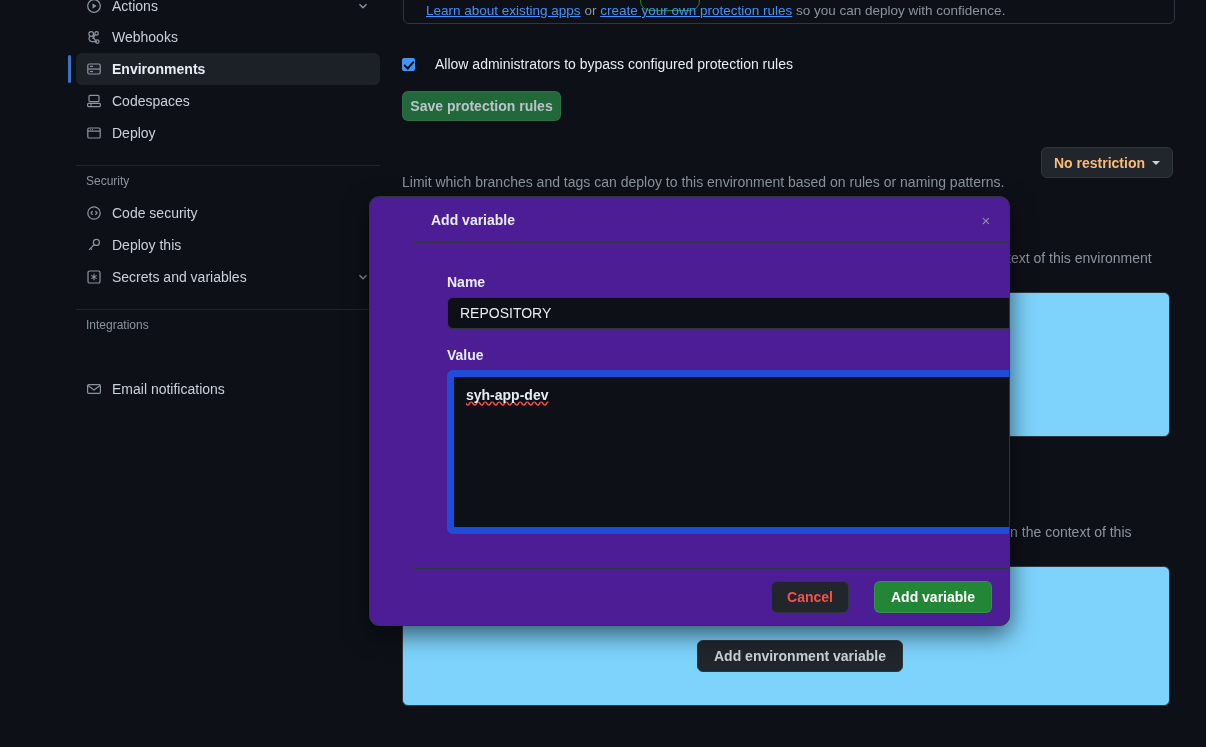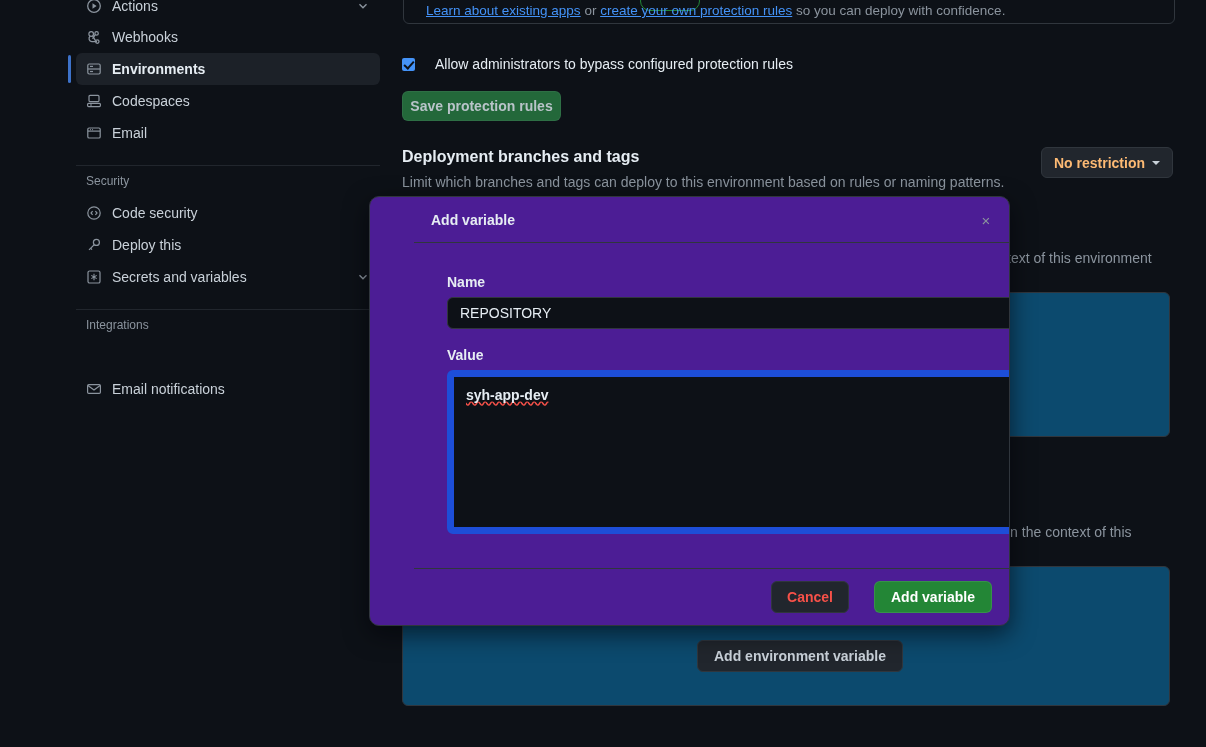--- a/index.html
+++ b/index.html
@@ -195,21 +195,21 @@
     color: #8b949e;
     white-space: nowrap;
   }
   .frag-env { left: 609px; top: 250px; }
   .frag-ctx { left: 609px; top: 524px; }
 
   .bg-card {
     position: absolute;
     border: 1px solid #30363d;
     border-radius: 6px;
-    background: #0c4a6e;
+    background: #7dd3fc;
   }
   .bg-card-1 { left: 4px; top: 292px; width: 768px; height: 145px; }
   .bg-card-2 { left: 4px; top: 566px; width: 768px; height: 140px; }
 
   .btn-add-env {
     position: absolute;
     left: 294px; top: 73px;
     height: 32px;
     padding: 0 16px;
     background: #21262d;
@@ -390,21 +390,21 @@
 
     <div class="nav-item" style="position:absolute;top:117px;left:0;right:0;">
       <span class="nav-ico">
         <svg width="16" height="16" viewBox="0 0 16 16" fill="none" stroke="currentColor" stroke-width="1.2">
           <rect x="1.8" y="3" width="12.4" height="10" rx="1.3"></rect>
             <path d="M1.8 6.1 H14.2"></path>
             <path d="M4 4.6 H4.8"></path>
             <path d="M6 4.6 H6.8"></path>
         </svg>
       </span>
-      <span class="nav-label">Email</span>
+      <span class="nav-label">Deploy</span>
     </div>
 
     <div class="nav-sep" style="position:absolute;top:154px;left:0;right:0;"></div>
 
     <div class="nav-group-title" style="position:absolute;top:172px;left:0;right:0;">Security</div>
 
     <div class="nav-item" style="position:absolute;top:197px;left:0;right:0;">
       <span class="nav-ico">
         <svg width="16" height="16" viewBox="0 0 16 16" fill="none" stroke="currentColor" stroke-width="1.2">
           <circle cx="8" cy="8" r="6.2"></circle>
@@ -466,21 +466,20 @@
       </div>
     </div>
 
     <div class="chk-row">
       <span class="chk"></span>
       <span class="chk-label">Allow administrators to bypass configured protection rules</span>
     </div>
 
     <button class="btn btn-save-prot">Save protection rules</button>
 
-    <div class="sec-title">Deployment branches and tags</div>
     <div class="sec-sub">Limit which branches and tags can deploy to this environment based on rules or naming patterns.</div>
 
     <button class="btn btn-norestrict">
       <span>No restriction</span>
       <span class="caret"></span>
     </button>
 
     <div class="frag frag-env">text of this environment</div>
     <div class="bg-card bg-card-1"></div>
 

